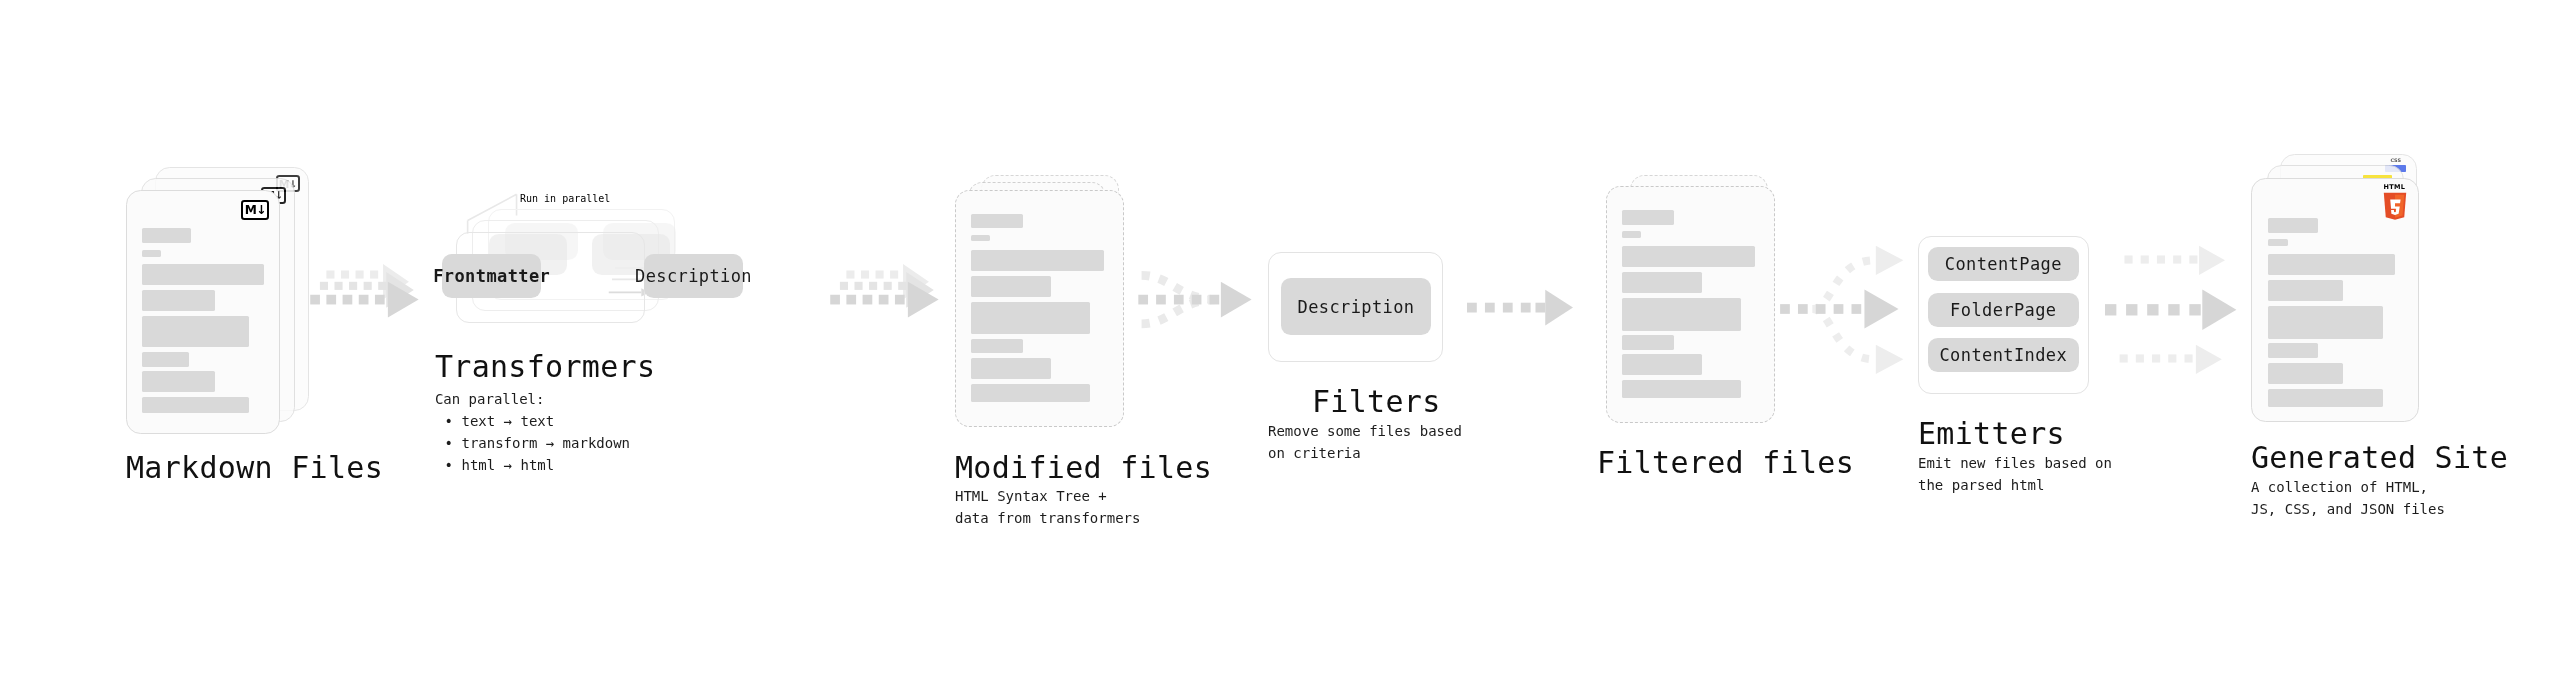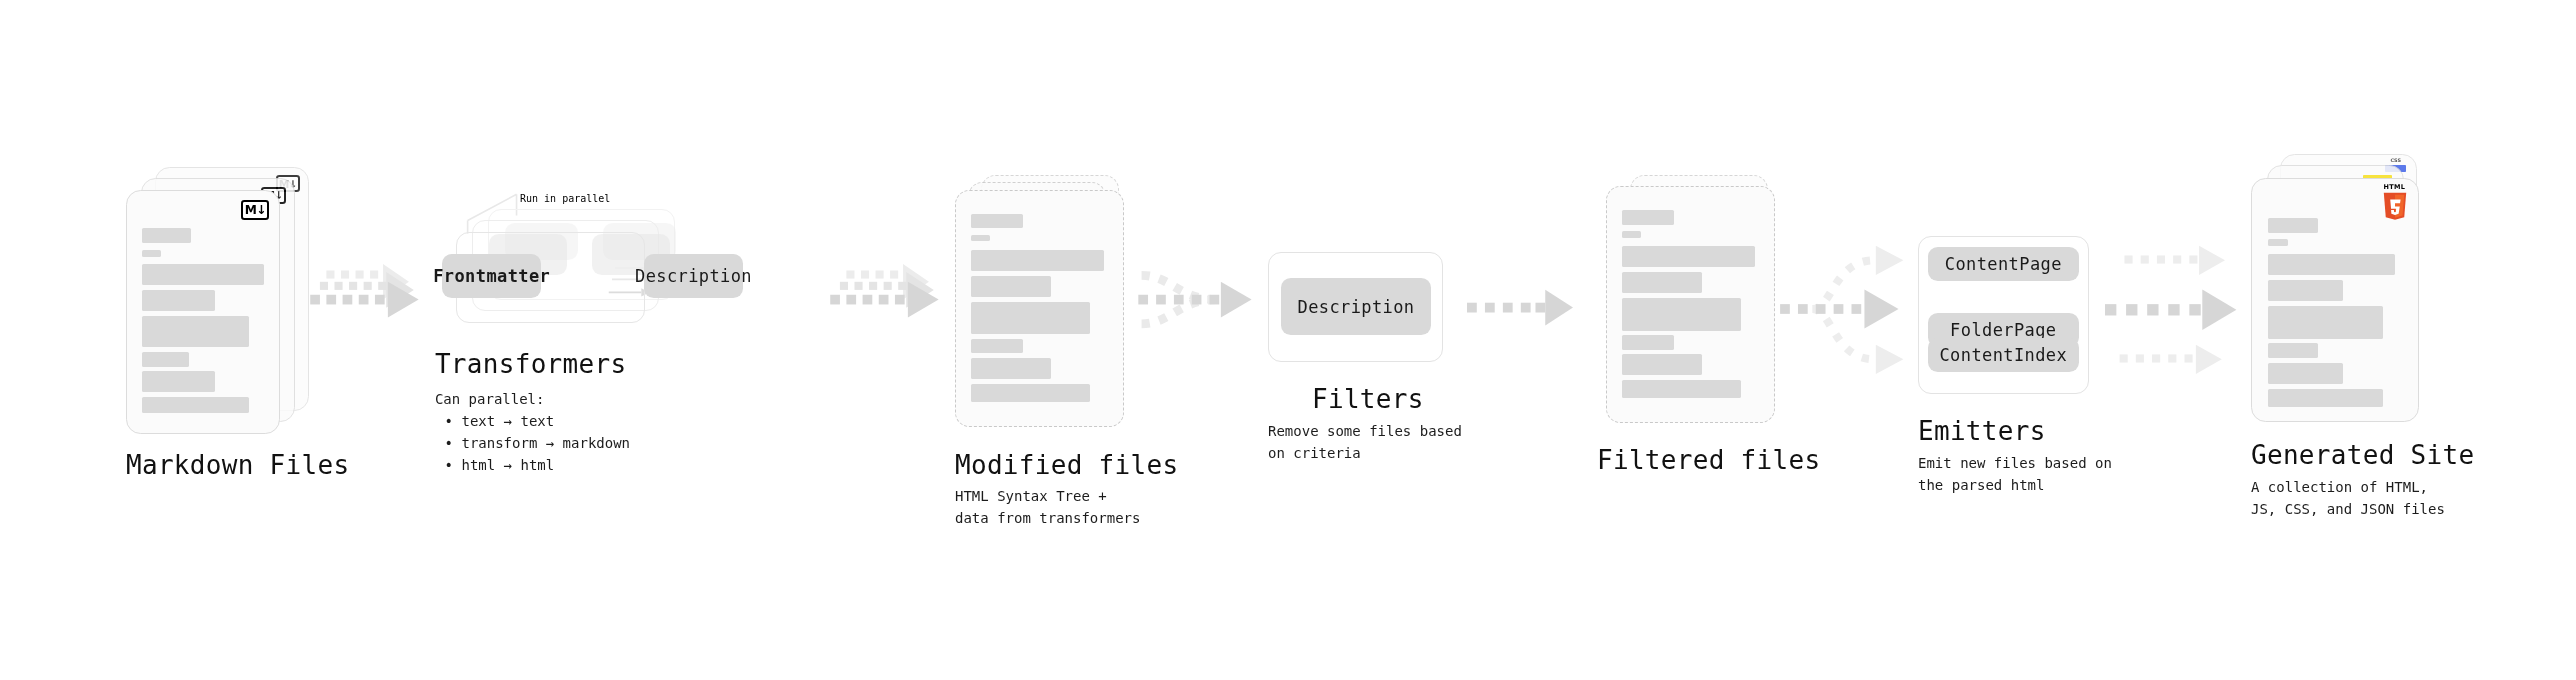--- a/index.html
+++ b/index.html
@@ -97,21 +97,21 @@
     letter-spacing:0.4px;
     box-sizing:border-box;
     white-space:nowrap;
   }
   .chip.ghost{background:#e6e6e6;opacity:.55;}
   .chip.ghost2{background:#ececec;opacity:.45;}
 
   
   .title{
     position:absolute;
-    font-size:26px;
+    font-size:30px;
     color:#111;
     letter-spacing:0.3px;
     white-space:nowrap;
   }
   .sub{
     position:absolute;
     font-size:14px;
     color:#1c1c1c;
     line-height:22px;
     white-space:pre;
@@ -361,21 +361,21 @@
           <rect x="66" y="84" width="12" height="12"></rect>
         <rect x="88" y="84" width="12" height="12"></rect>
         <polygon points="104,66 146,90 104,114"></polygon>
       </g>
     </svg>
   </div>
 
   <div class="node" style="left:1918px;top:236px;">
     <div class="panel" style="left:0px;top:0px;width:171px;height:158px;border-color:#e3e3e3;"></div>
     <div class="chip" style="left:9.8px;top:11.4px;width:151px;height:34px;">ContentPage</div>
-    <div class="chip" style="left:9.8px;top:57px;width:151px;height:34px;margin-top:20px;">FolderPage</div>
+    <div class="chip" style="left:9.8px;top:57px;width:151px;height:34px;">FolderPage</div>
     <div class="chip" style="left:9.8px;top:102px;width:151px;height:34px;">ContentIndex</div>
     <div class="title" style="left:0px;top:180px;">Emitters</div>
     <div class="sub" style="left:0px;top:216px;">Emit new files based on
 the parsed html</div>
   </div>
 
   <div class="arrow" style="left:2105px;top:236px;">
     <svg width="146" height="146" viewBox="0 0 180 180">
       <g fill="#ededed">
         <rect x="24" y="24" width="10" height="10"></rect>

